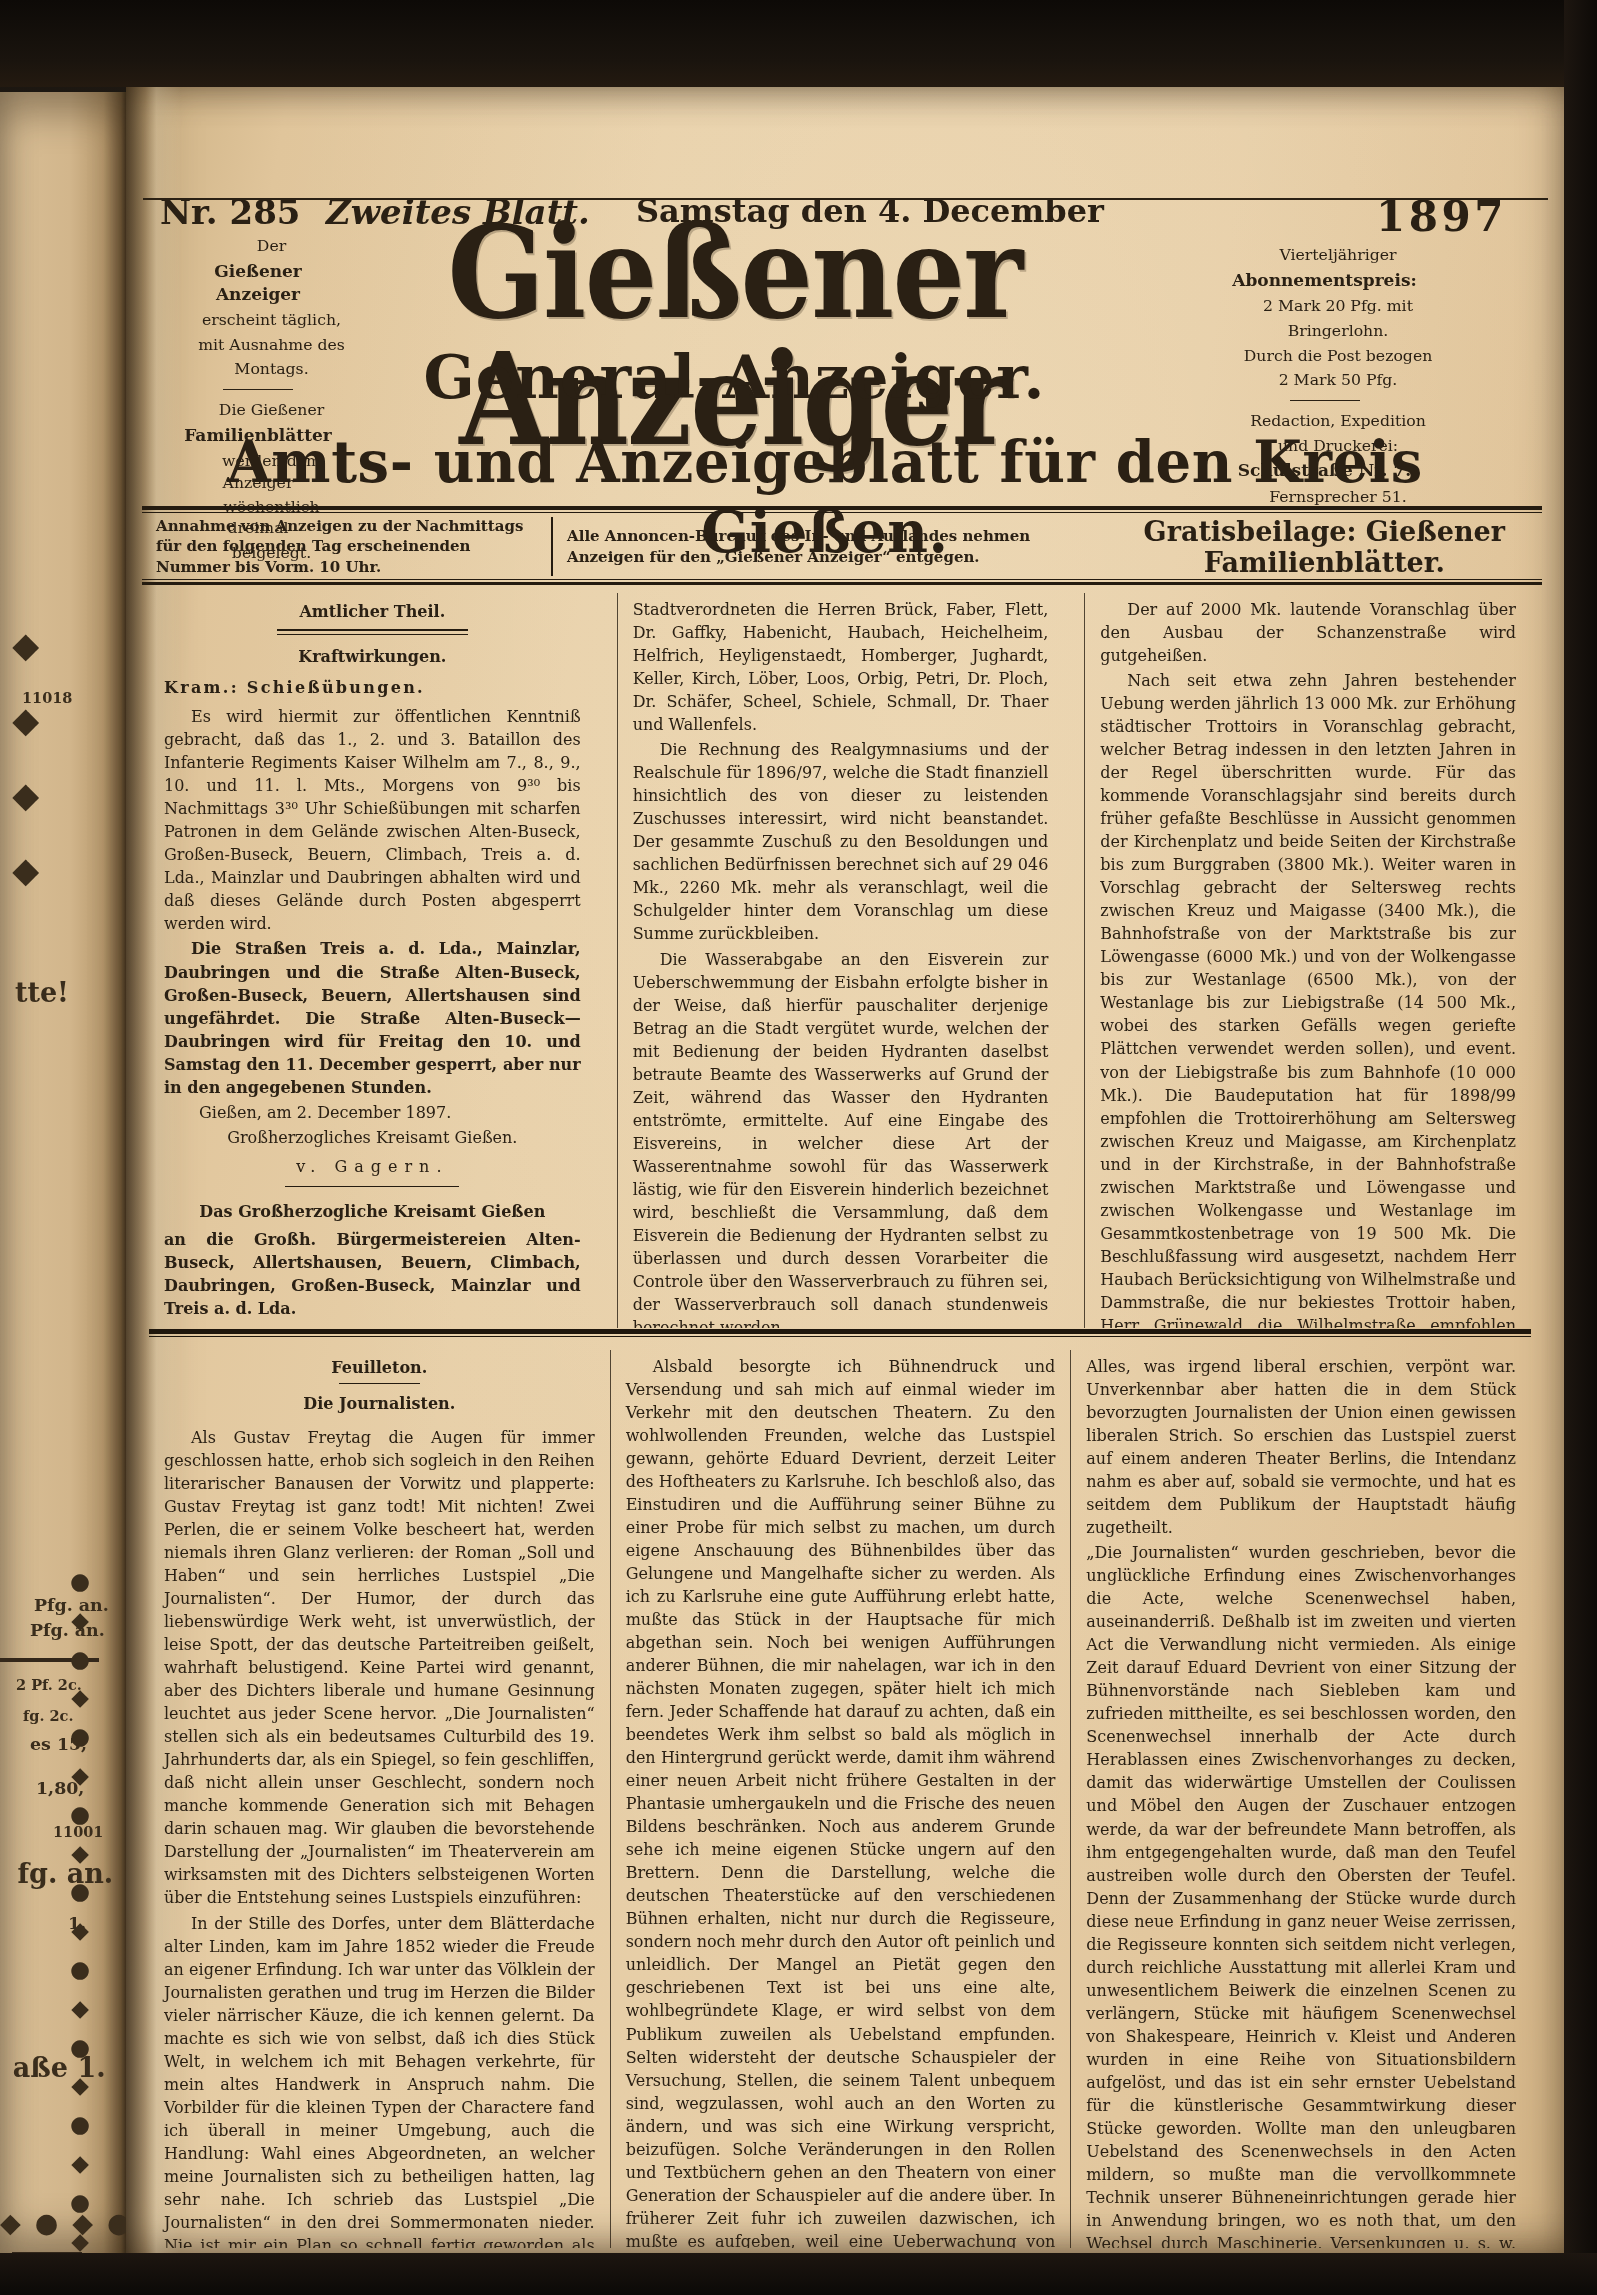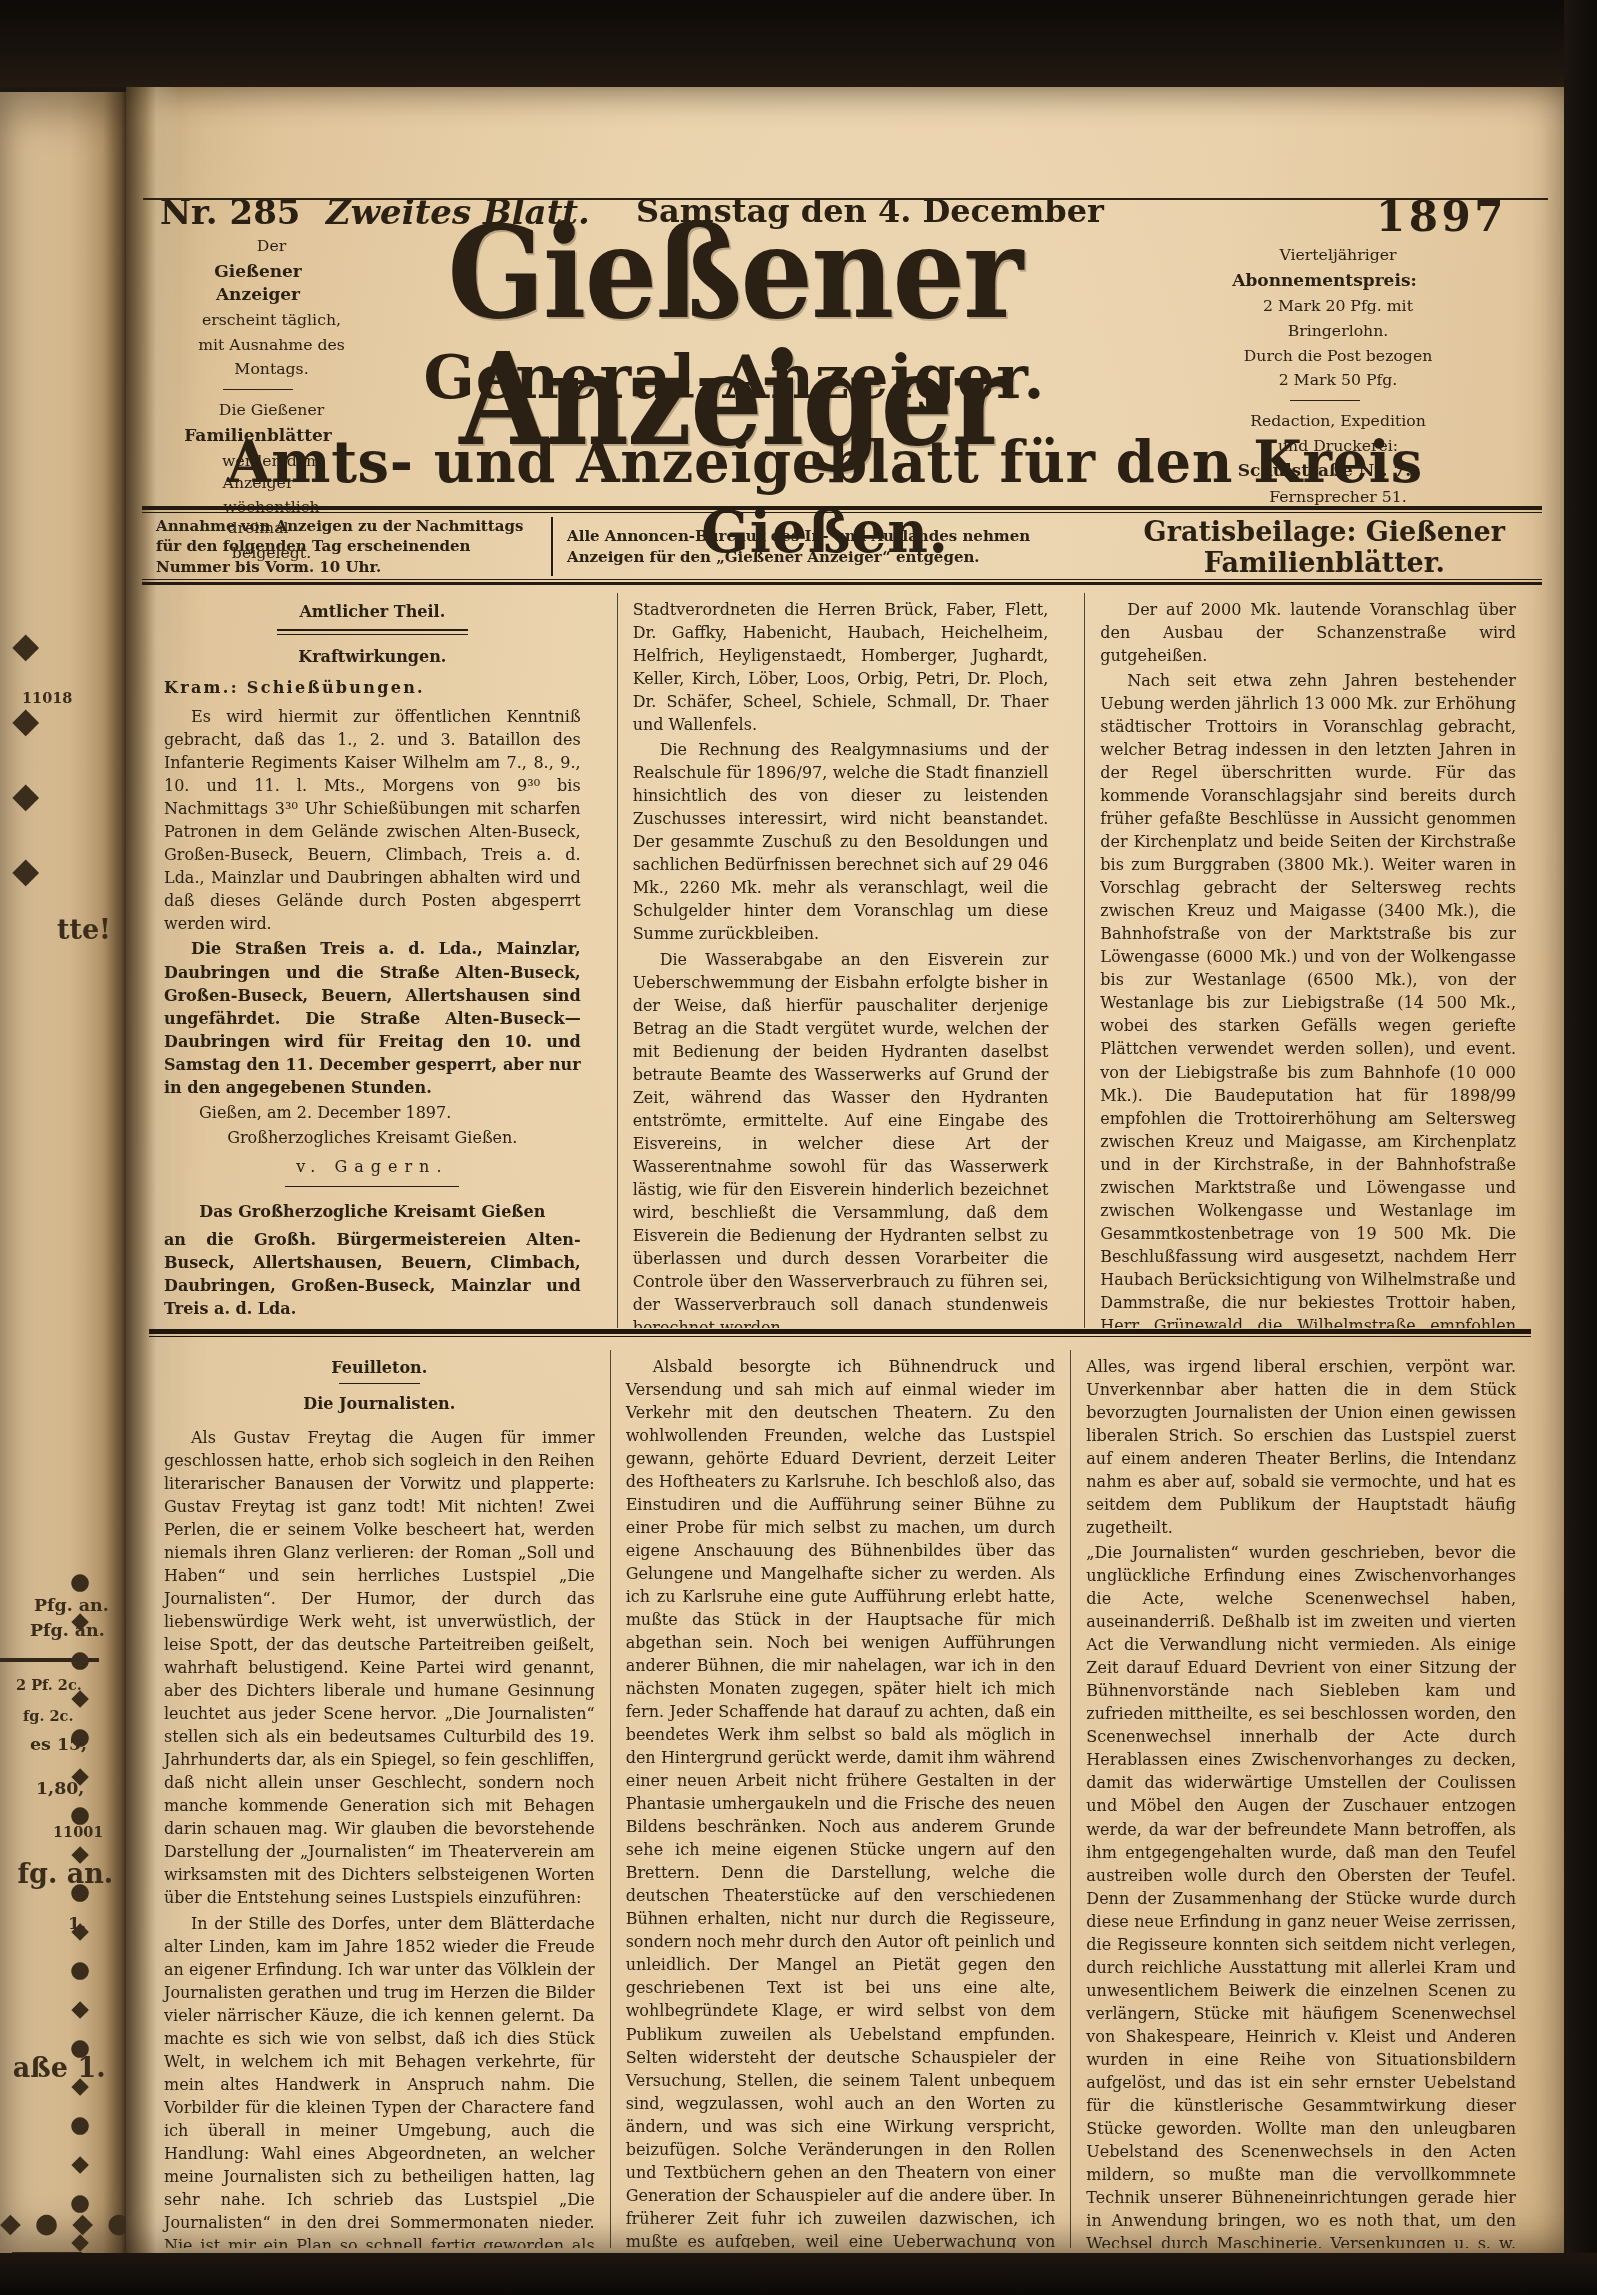--- a/index.html
+++ b/index.html
@@ -109,21 +109,21 @@
   .dark-top{position:absolute;left:0;top:0;width:1597px;height:87px;background:linear-gradient(180deg,#0d0a07,#1a140e 70%,#241a10);}
   .dark-right{position:absolute;right:0;top:0;width:33px;height:2295px;background:linear-gradient(270deg,#0d0a07,#1d1610);}
   .dark-bottom{position:absolute;left:0;bottom:0;width:1597px;height:42px;background:linear-gradient(0deg,#0b0907,#1d1610);}
 </style>
 </head>
 <body>
 
 <div id="prev-page">
     <p class="orn-vert-big" style="left: 5.8px; top: 533px;">◆◆◆◆</p>
     <p class="frag-sm" style="left: 22px; top: 597px;">11018</p>
-    <p class="frag-bb" style="left: 15px; top: 822px; margin-left: 42px;">tte!</p>
+    <p class="frag-bb" style="left: 15px; top: 885px;">tte!</p>
     <p class="frag" style="left: 34px; top: 1503px;">Pfg. an.</p>
     <p class="frag" style="left: 30px; top: 1528px;">Pfg. an.</p>
     <p class="frag-rule" style="left: 0px; top: 1566px;"></p>
     <p class="frag-sm" style="left: 16px; top: 1584px;">2 Pf. 2c.</p>
     <p class="frag-sm" style="left: 23px; top: 1615px;">fg. 2c.</p>
     <p class="frag" style="left: 30px; top: 1642px;">es 15,</p>
     <p class="frag" style="left: 36px; top: 1686px;">1,80,</p>
     <p class="frag-sm" style="left: 53px; top: 1731px;">11001</p>
     <p class="frag-bb" style="left: 17.4px; top: 1766px;">fg. an.</p>
     <p class="frag" style="left: 68px; top: 1821px;">1.</p>

